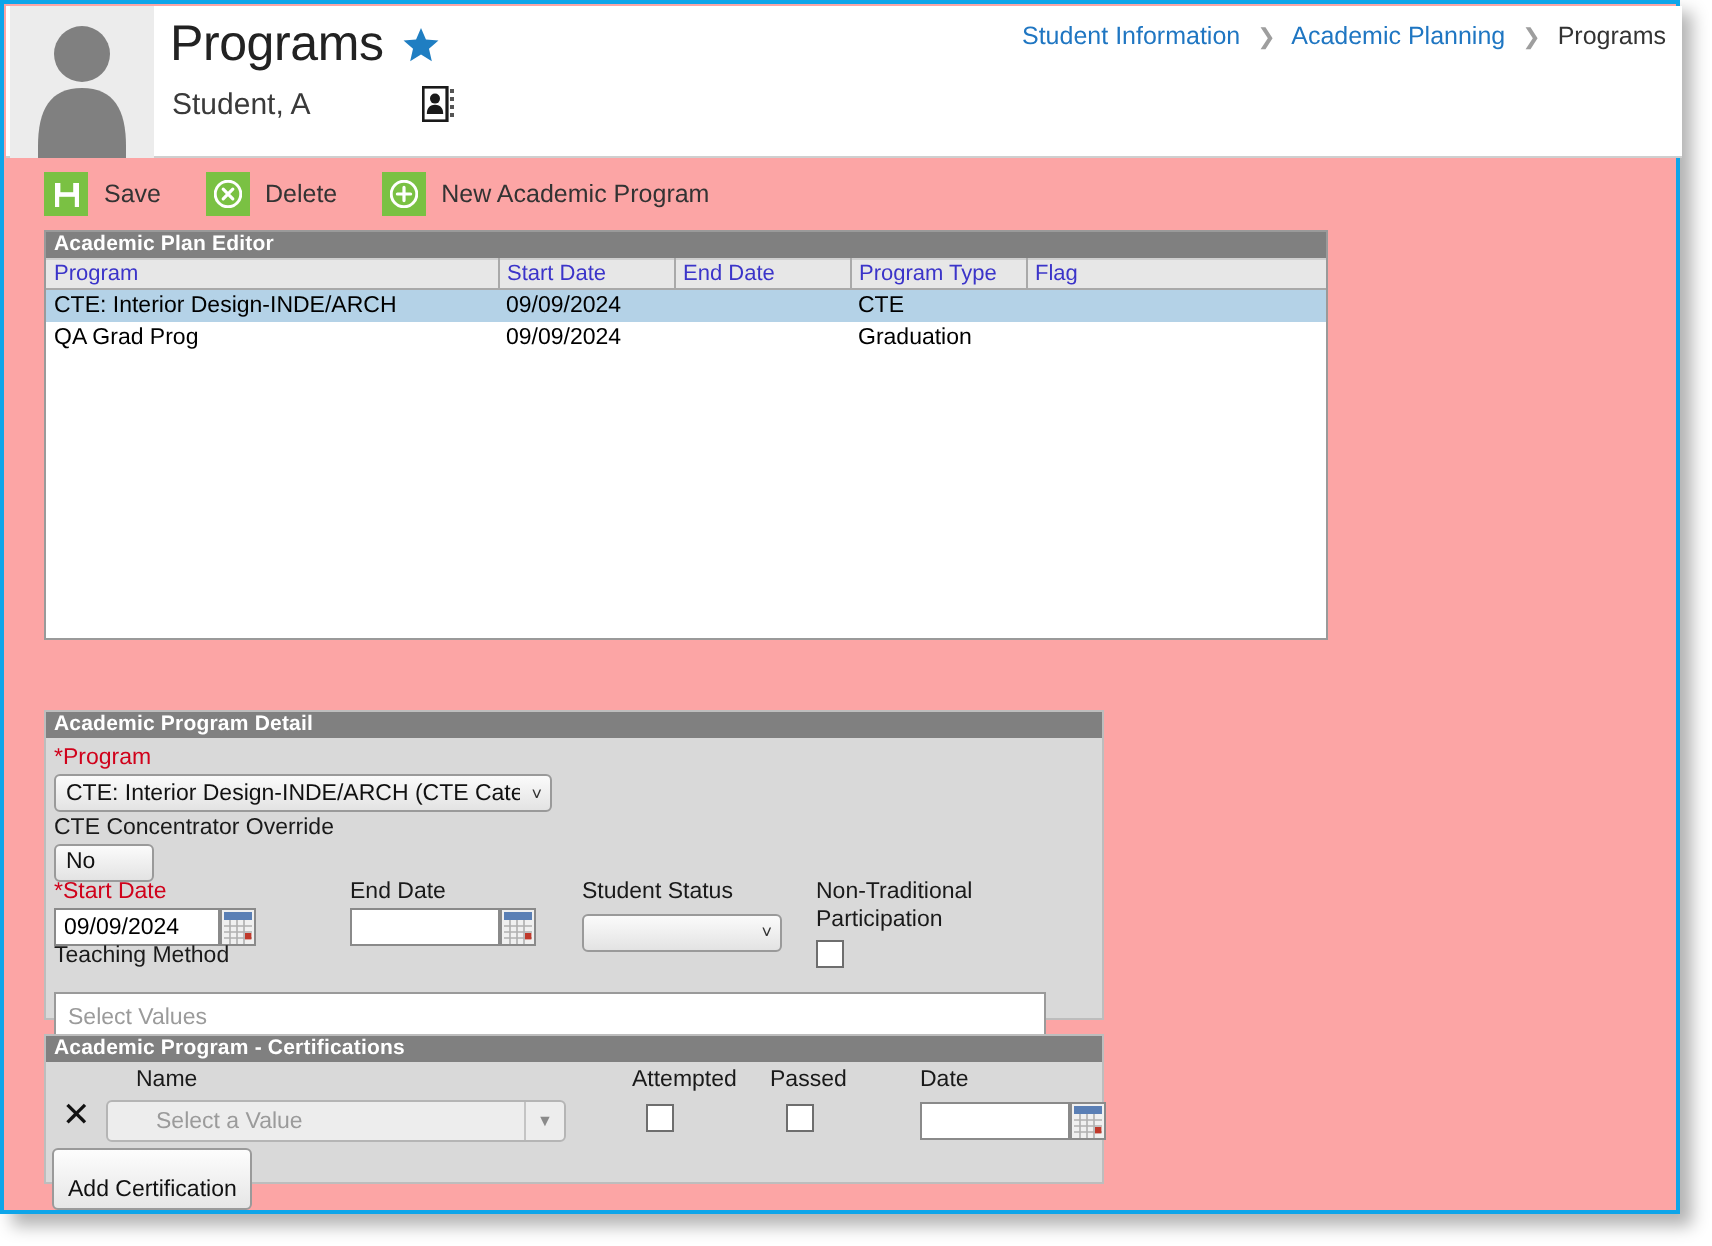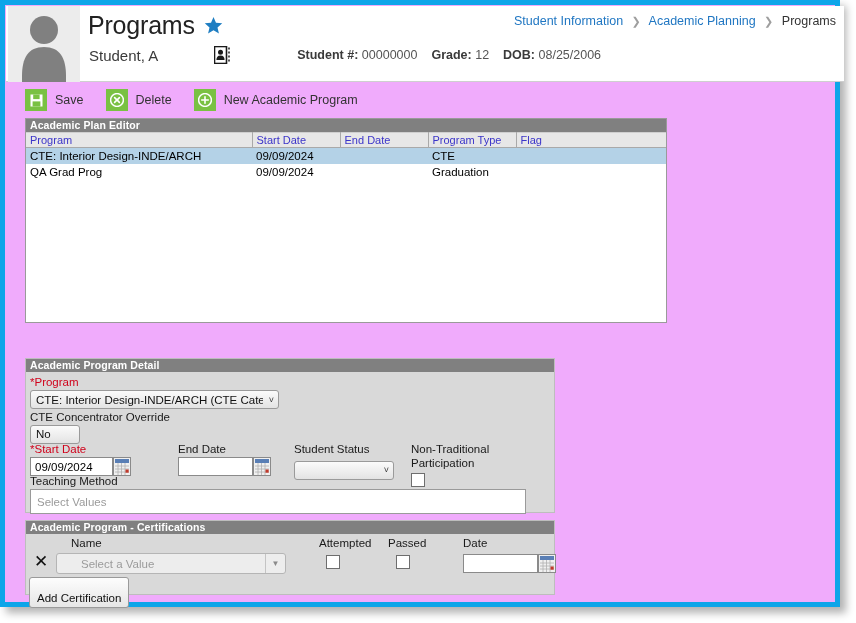--- a/index.html
+++ b/index.html
@@ -18,23 +18,23 @@
     background: #ffffff;
     overflow: hidden;
     box-sizing: border-box;
   }
   
   .frame {
     position: absolute;
     left: 0; top: 0;
     width: 840px;
     height: 607px;
-    border: 5px solid #0ea5e9;
-    box-sizing: border-box;
-    background: #f0abfc;
+    border: 2px solid #0ea5e9;
+    box-sizing: border-box;
+    background: #fca5a5;
     box-shadow: 6px 6px 8px rgba(0,0,0,0.30);
   }
 
   
   .header {
     position: absolute;
     left: 1px; top: 1px;
     width: 838px;
     height: 76px;
     background: #ffffff;
@@ -352,30 +352,20 @@
         <span class="student-name">Student, A</span>
         <svg class="contact-icon" width="17" height="18" viewBox="0 0 17 18">
           <rect x="0.5" y="0.5" width="12" height="17" fill="#ffffff" stroke="#1a1a1a" stroke-width="1.6"></rect>
           <circle cx="6.5" cy="6.3" r="2.5" fill="#1a1a1a"></circle>
           <path d="M6.5 9.4 C3.6 9.4 2.4 11.4 2.4 14 L10.6 14 C10.6 11.4 9.4 9.4 6.5 9.4 Z" fill="#1a1a1a"></path>
           <rect x="14" y="1.5" width="2" height="2" fill="#555555"></rect>
           <rect x="14" y="5.5" width="2" height="2" fill="#555555"></rect>
           <rect x="14" y="9.5" width="2" height="2" fill="#555555"></rect>
           <rect x="14" y="13.5" width="2" height="2" fill="#555555"></rect>
         </svg>
-        <span class="student-meta">
-          <b>Student #:</b>
-          <span>00000000</span>
-          <span class="meta-sep"></span>
-          <b>Grade:</b>
-          <span>12</span>
-          <span class="meta-sep"></span>
-          <b>DOB:</b>
-          <span>08/25/2006</span>
-        </span>
       </div>
 
       <div class="breadcrumb">
         <a href="#">Student Information</a>
         <span class="crumb-sep">❯</span>
         <a href="#">Academic Planning</a>
         <span class="crumb-sep">❯</span>
         <span class="crumb-current">Programs</span>
       </div>
     </div>
@@ -510,21 +500,21 @@
         </div>
       </div>
 
       <div style="position:absolute; left:385px; top:83px;">
         <div class="field-label">Non-Traditional Participation</div>
         <div class="chk" style="margin-top:3px;"></div>
       </div>
 
       <div style="position:absolute; left:4px; top:115px; width:496px;">
         <div class="field-label">Teaching Method</div>
-        <div class="multi" style="margin-top:1px;">
+        <div class="multi" style="margin-top:11px;">
           <span>Select Values</span>
         </div>
       </div>
     </div>
 
     <div class="cert-panel">
       <div class="panel-title">Academic Program - Certifications</div>
 
       <div class="field-label" style="position:absolute; left:45px; top:15px;">Name</div>
       <div class="field-label" style="position:absolute; left:293px; top:15px;">Attempted</div>

